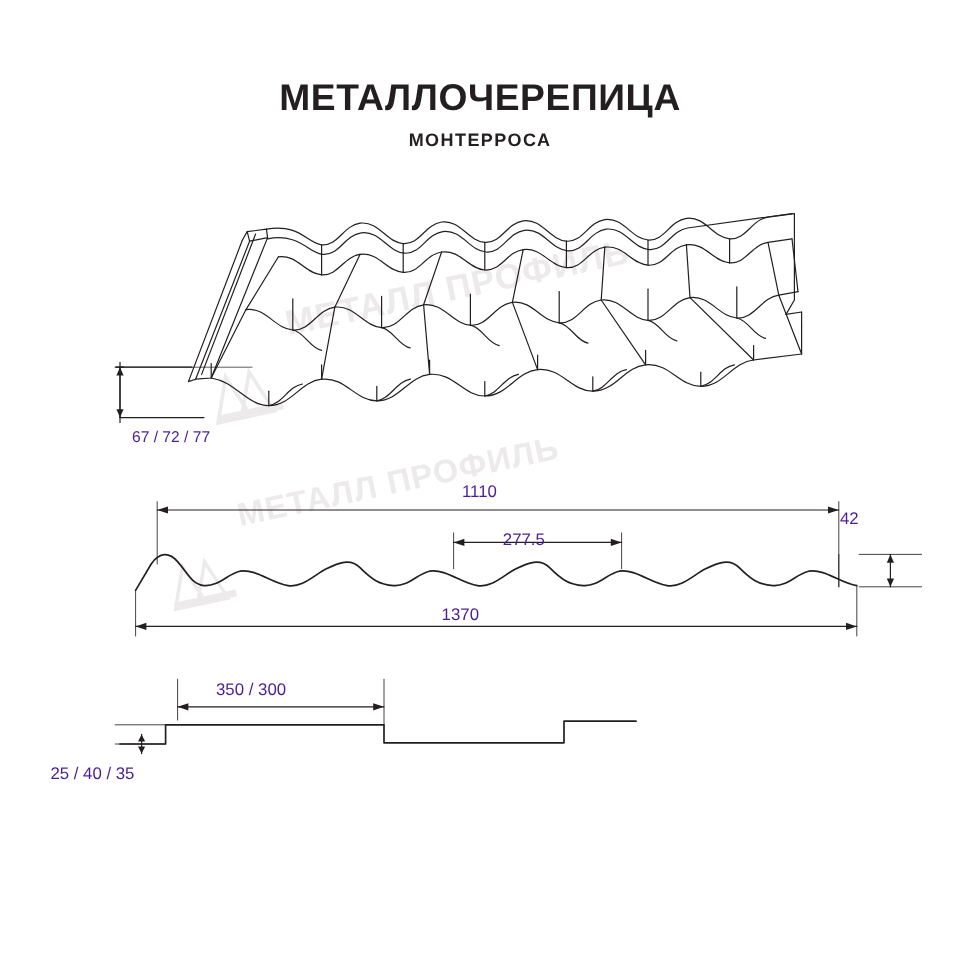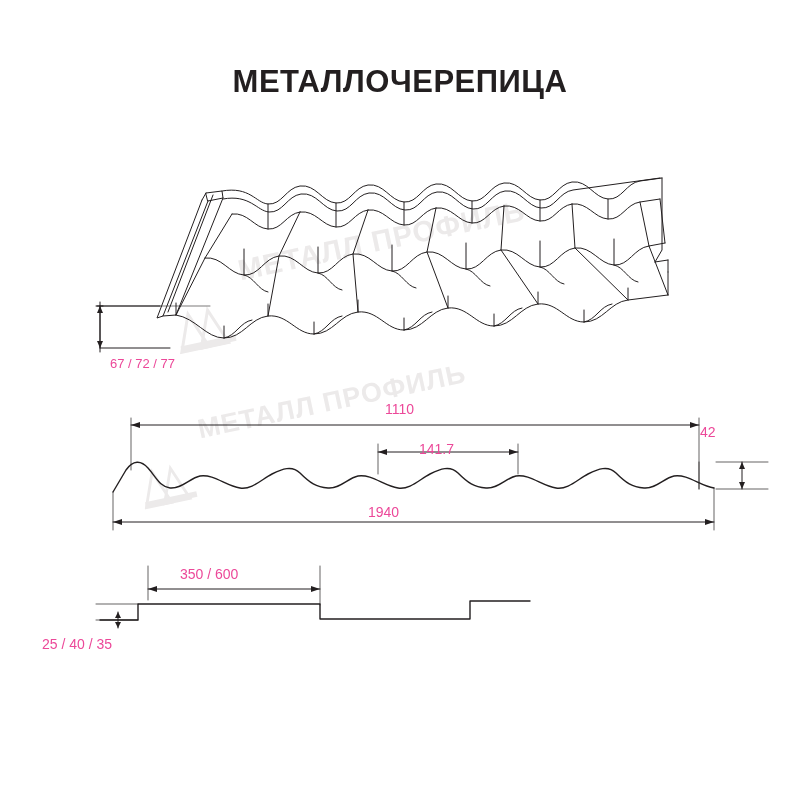--- a/index.html
+++ b/index.html
@@ -90,32 +90,33 @@
     position: absolute;
     left: 0;
     top: 0;
     width: 800px;
     height: 800px;
   }
 
   .dim-label {
     position: absolute;
     font-size: 13px;
-    color: #ec4899;
+    color: #4c1d95;
     white-space: nowrap;
   }
   .dim-label.lg { font-size: 14px; }
 </style>
 </head>
 <body>
 
 <div class="sheet">
 
   <div class="title-block">
     <div class="title-main">МЕТАЛЛОЧЕРЕПИЦА</div>
+    <div class="title-sub">МОНТЕРРОСА</div>
   </div>
 
   <div class="watermark">
     <svg class="wm-logo" viewBox="0 0 60 44">
       <polygon points="2,42 16,6 30,42" fill="none" stroke="#eceaea" stroke-width="3"></polygon>
       <polygon points="22,42 36,6 50,42" fill="none" stroke="#eceaea" stroke-width="3"></polygon>
       <rect x="2" y="36" width="56" height="6" fill="#eceaea"></rect>
     </svg>
     <div class="wm-text">МЕТАЛЛ ПРОФИЛЬ</div>
     <svg class="wm-logo two" viewBox="0 0 60 44">
@@ -314,23 +315,23 @@
         <path d="M96,604 L138,604" stroke-width="0.7"></path>
       </g>
 
     </g>
   </svg>
 
   <div class="dim-label" style="left:110px; top:356px;">67 / 72 / 77</div>
 
   <div class="dim-label lg" style="left:385px; top:401px;">1110</div>
 
-  <div class="dim-label lg" style="left:419px; top:441px;">141.7</div>
+  <div class="dim-label lg" style="left:419px; top:441px;">277.5</div>
 
   <div class="dim-label lg" style="left:700px; top:424px;">42</div>
 
-  <div class="dim-label lg" style="left:368px; top:504px;">1940</div>
-
-  <div class="dim-label lg" style="left:180px; top:566px;">350 / 600</div>
+  <div class="dim-label lg" style="left:368px; top:504px;">1370</div>
+
+  <div class="dim-label lg" style="left:180px; top:566px;">350 / 300</div>
 
   <div class="dim-label lg" style="left:42px; top:636px;">25 / 40 / 35</div>
 
 </div>
 
 </body></html>

